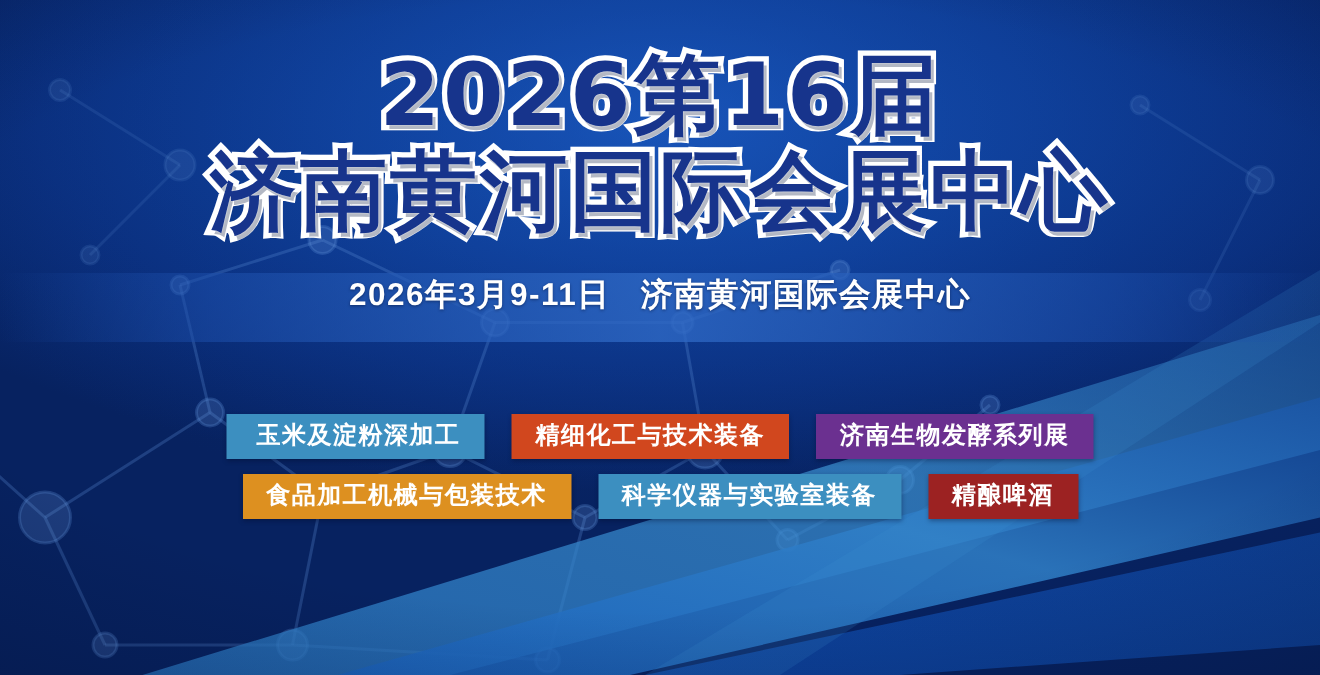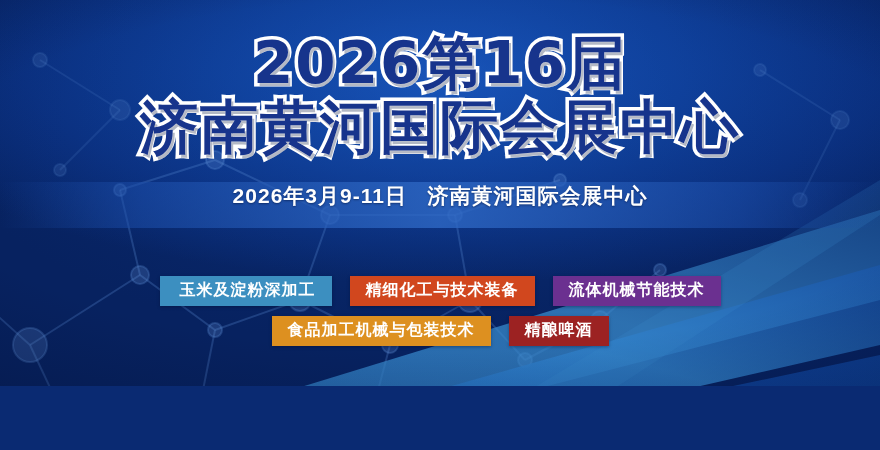--- a/index.html
+++ b/index.html
@@ -5,21 +5,21 @@
   html, body {
     margin: 0;
     padding: 0;
     background: #0a2a72;
   }
   * { box-sizing: border-box; }
 
   .banner {
     position: relative;
     width: 880px;
-    height: 386px;
+    height: 450px;
     overflow: hidden;
     font-family: "Liberation Sans", "DejaVu Sans", sans-serif;
     background:
       radial-gradient(ellipse 70% 55% at 52% 18%, #0f47a8 0%, #0c3c96 38%, #0a2f7e 70%, #072260 100%),
       linear-gradient(135deg, #061c50 0%, #0b3488 45%, #0a2f7f 100%);
   }
 
   
   .vignette {
     position: absolute;
@@ -232,22 +232,23 @@
     </div>
 
     <div class="subtitle-bar">
       <span class="subtitle-text">2026年3月9-11日   济南黄河国际会展中心</span>
     </div>
 
     <div class="tags">
       <div class="tag-row">
         <div class="tag" style="background-color: rgb(60, 143, 192); padding-left: 20px;">玉米及淀粉深加工</div>
         <div class="tag" style="background-color: rgb(209, 71, 30);">精细化工与技术装备</div>
-        <div class="tag" style="background-color: rgb(107, 48, 144);">流体机械节能技术</div>
+        <div class="tag" style="background-color: rgb(107, 48, 144);">济南生物发酵系列展</div>
       </div>
       <div class="tag-row">
         <div class="tag" style="background-color: rgb(221, 144, 32); font-family: Liberation Serif, serif;">食品加工机械与包装技术</div>
+        <div class="tag" style="background-color: rgb(60, 143, 192);">科学仪器与实验室装备</div>
         <div class="tag" style="background-color: rgb(156, 34, 34);">精酿啤酒</div>
       </div>
     </div>
 
   </div>
 </div>
 
 </body></html>

